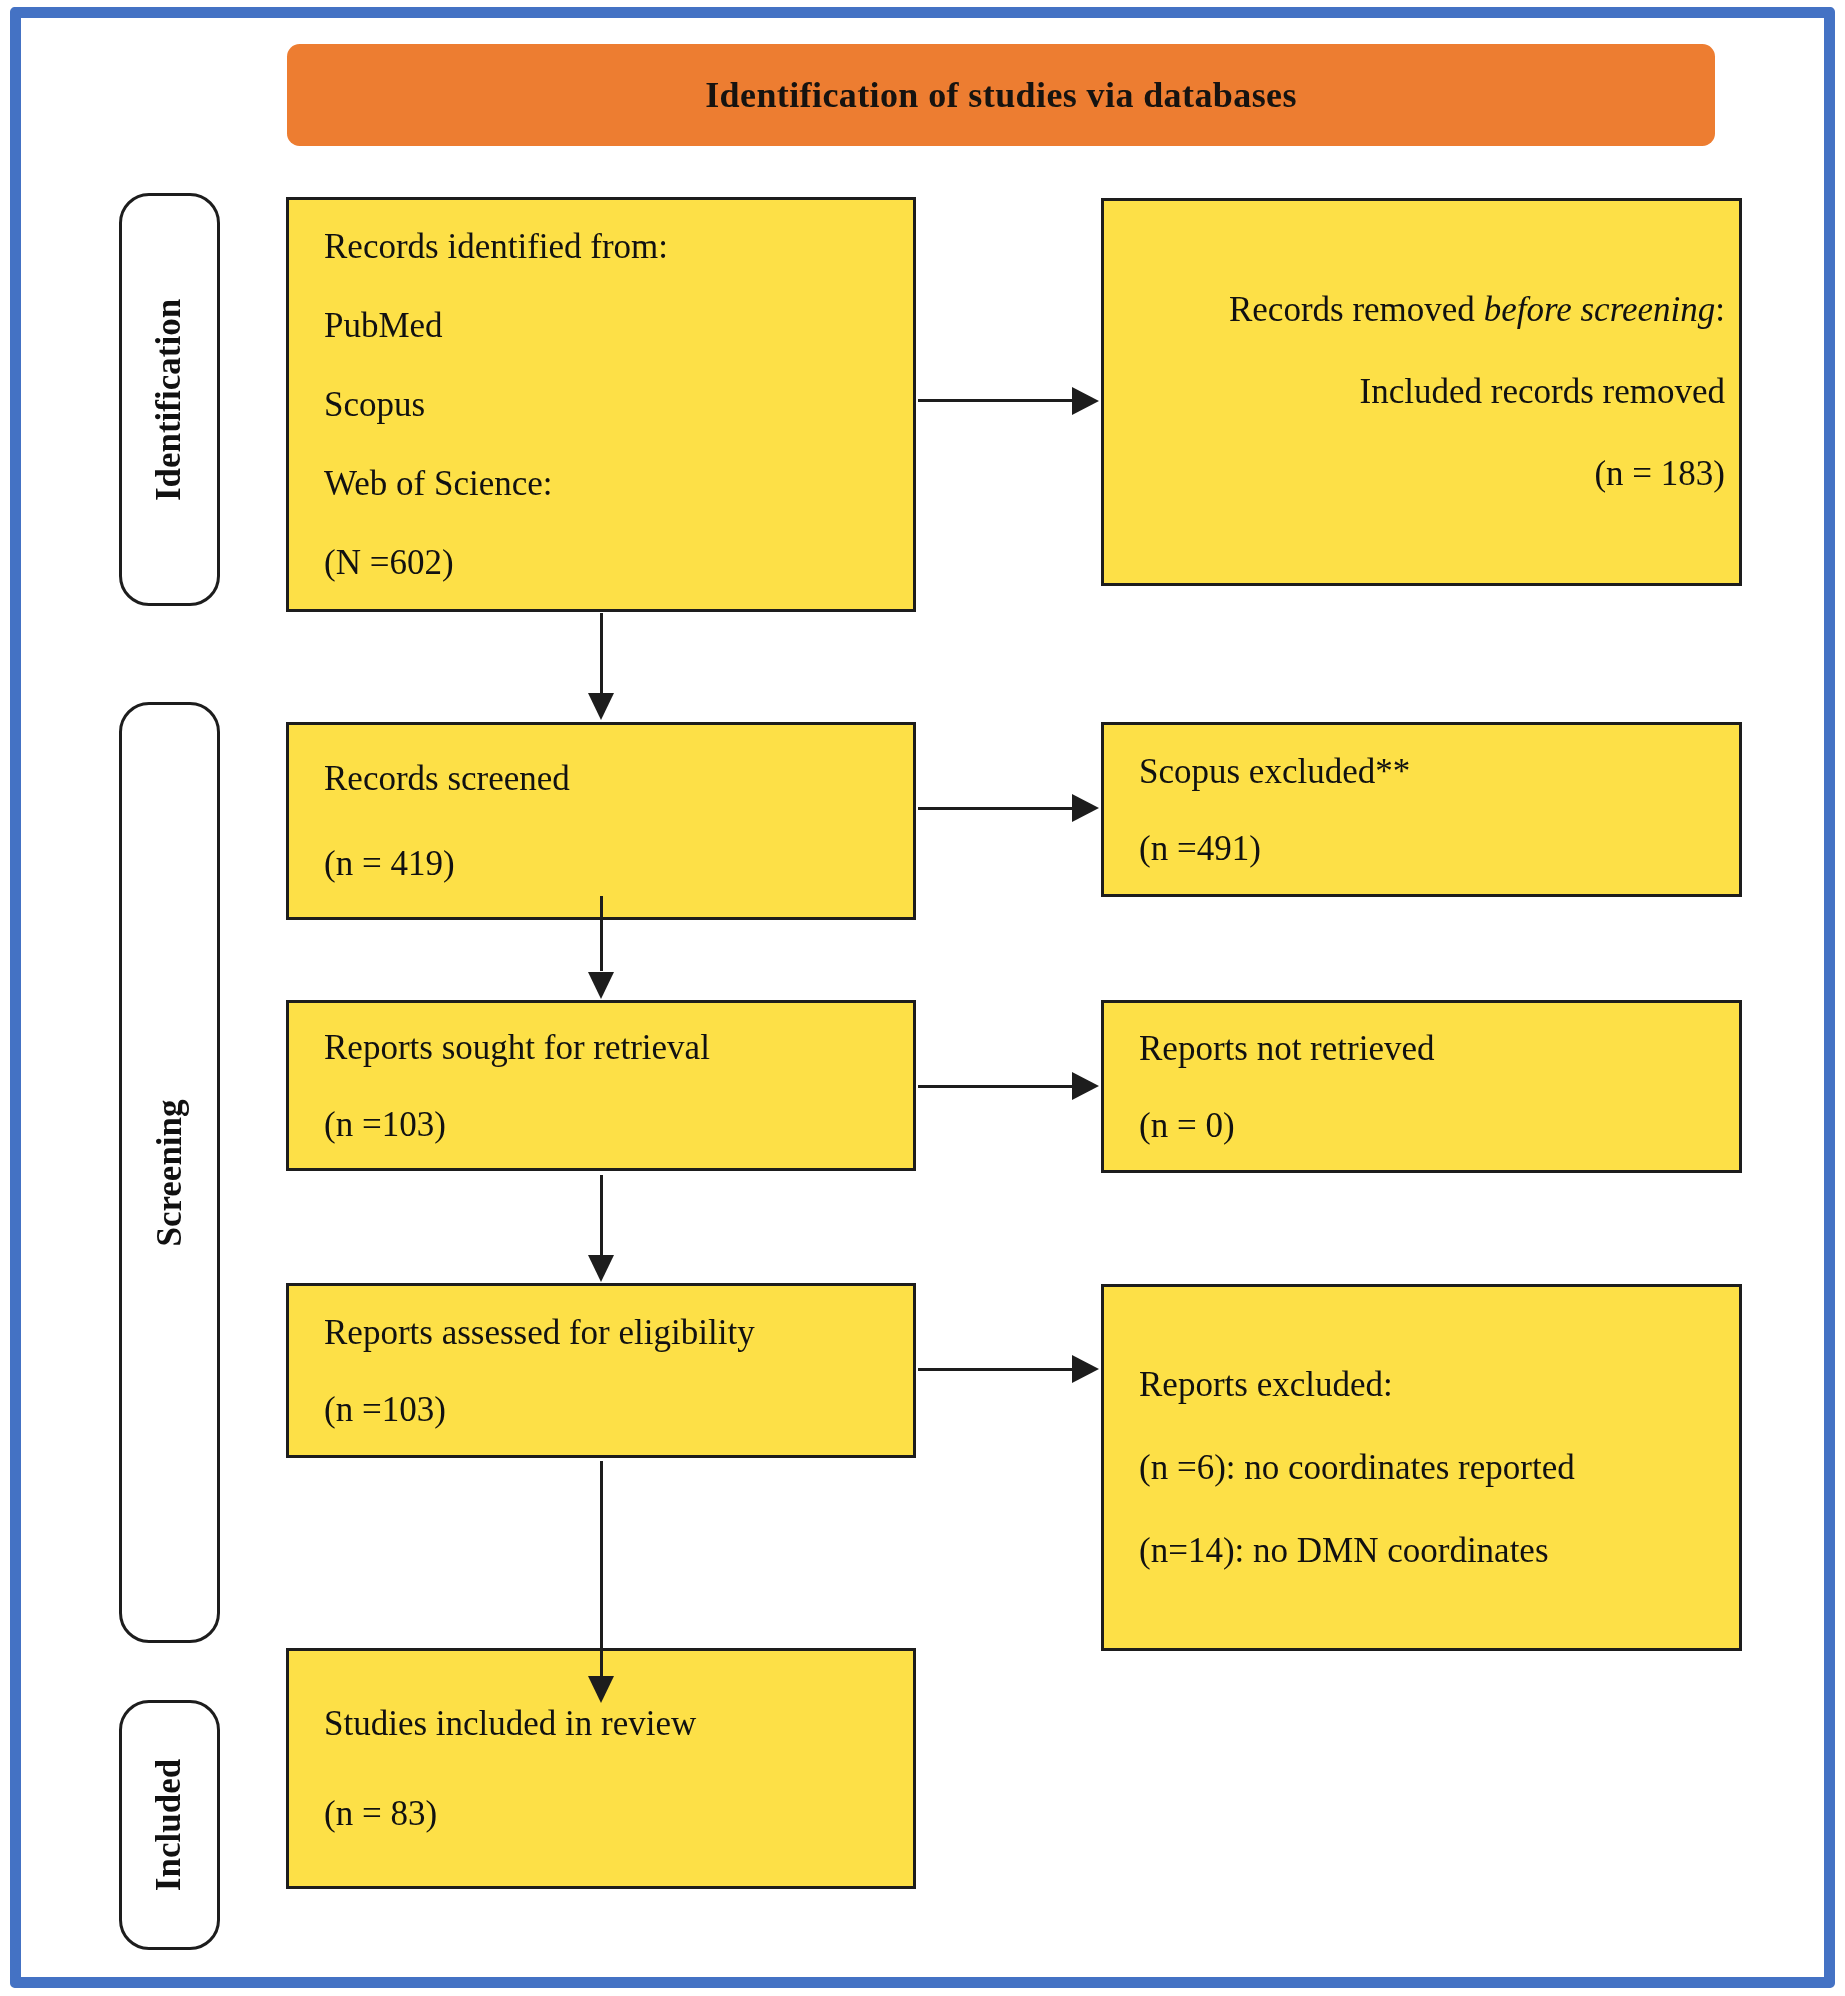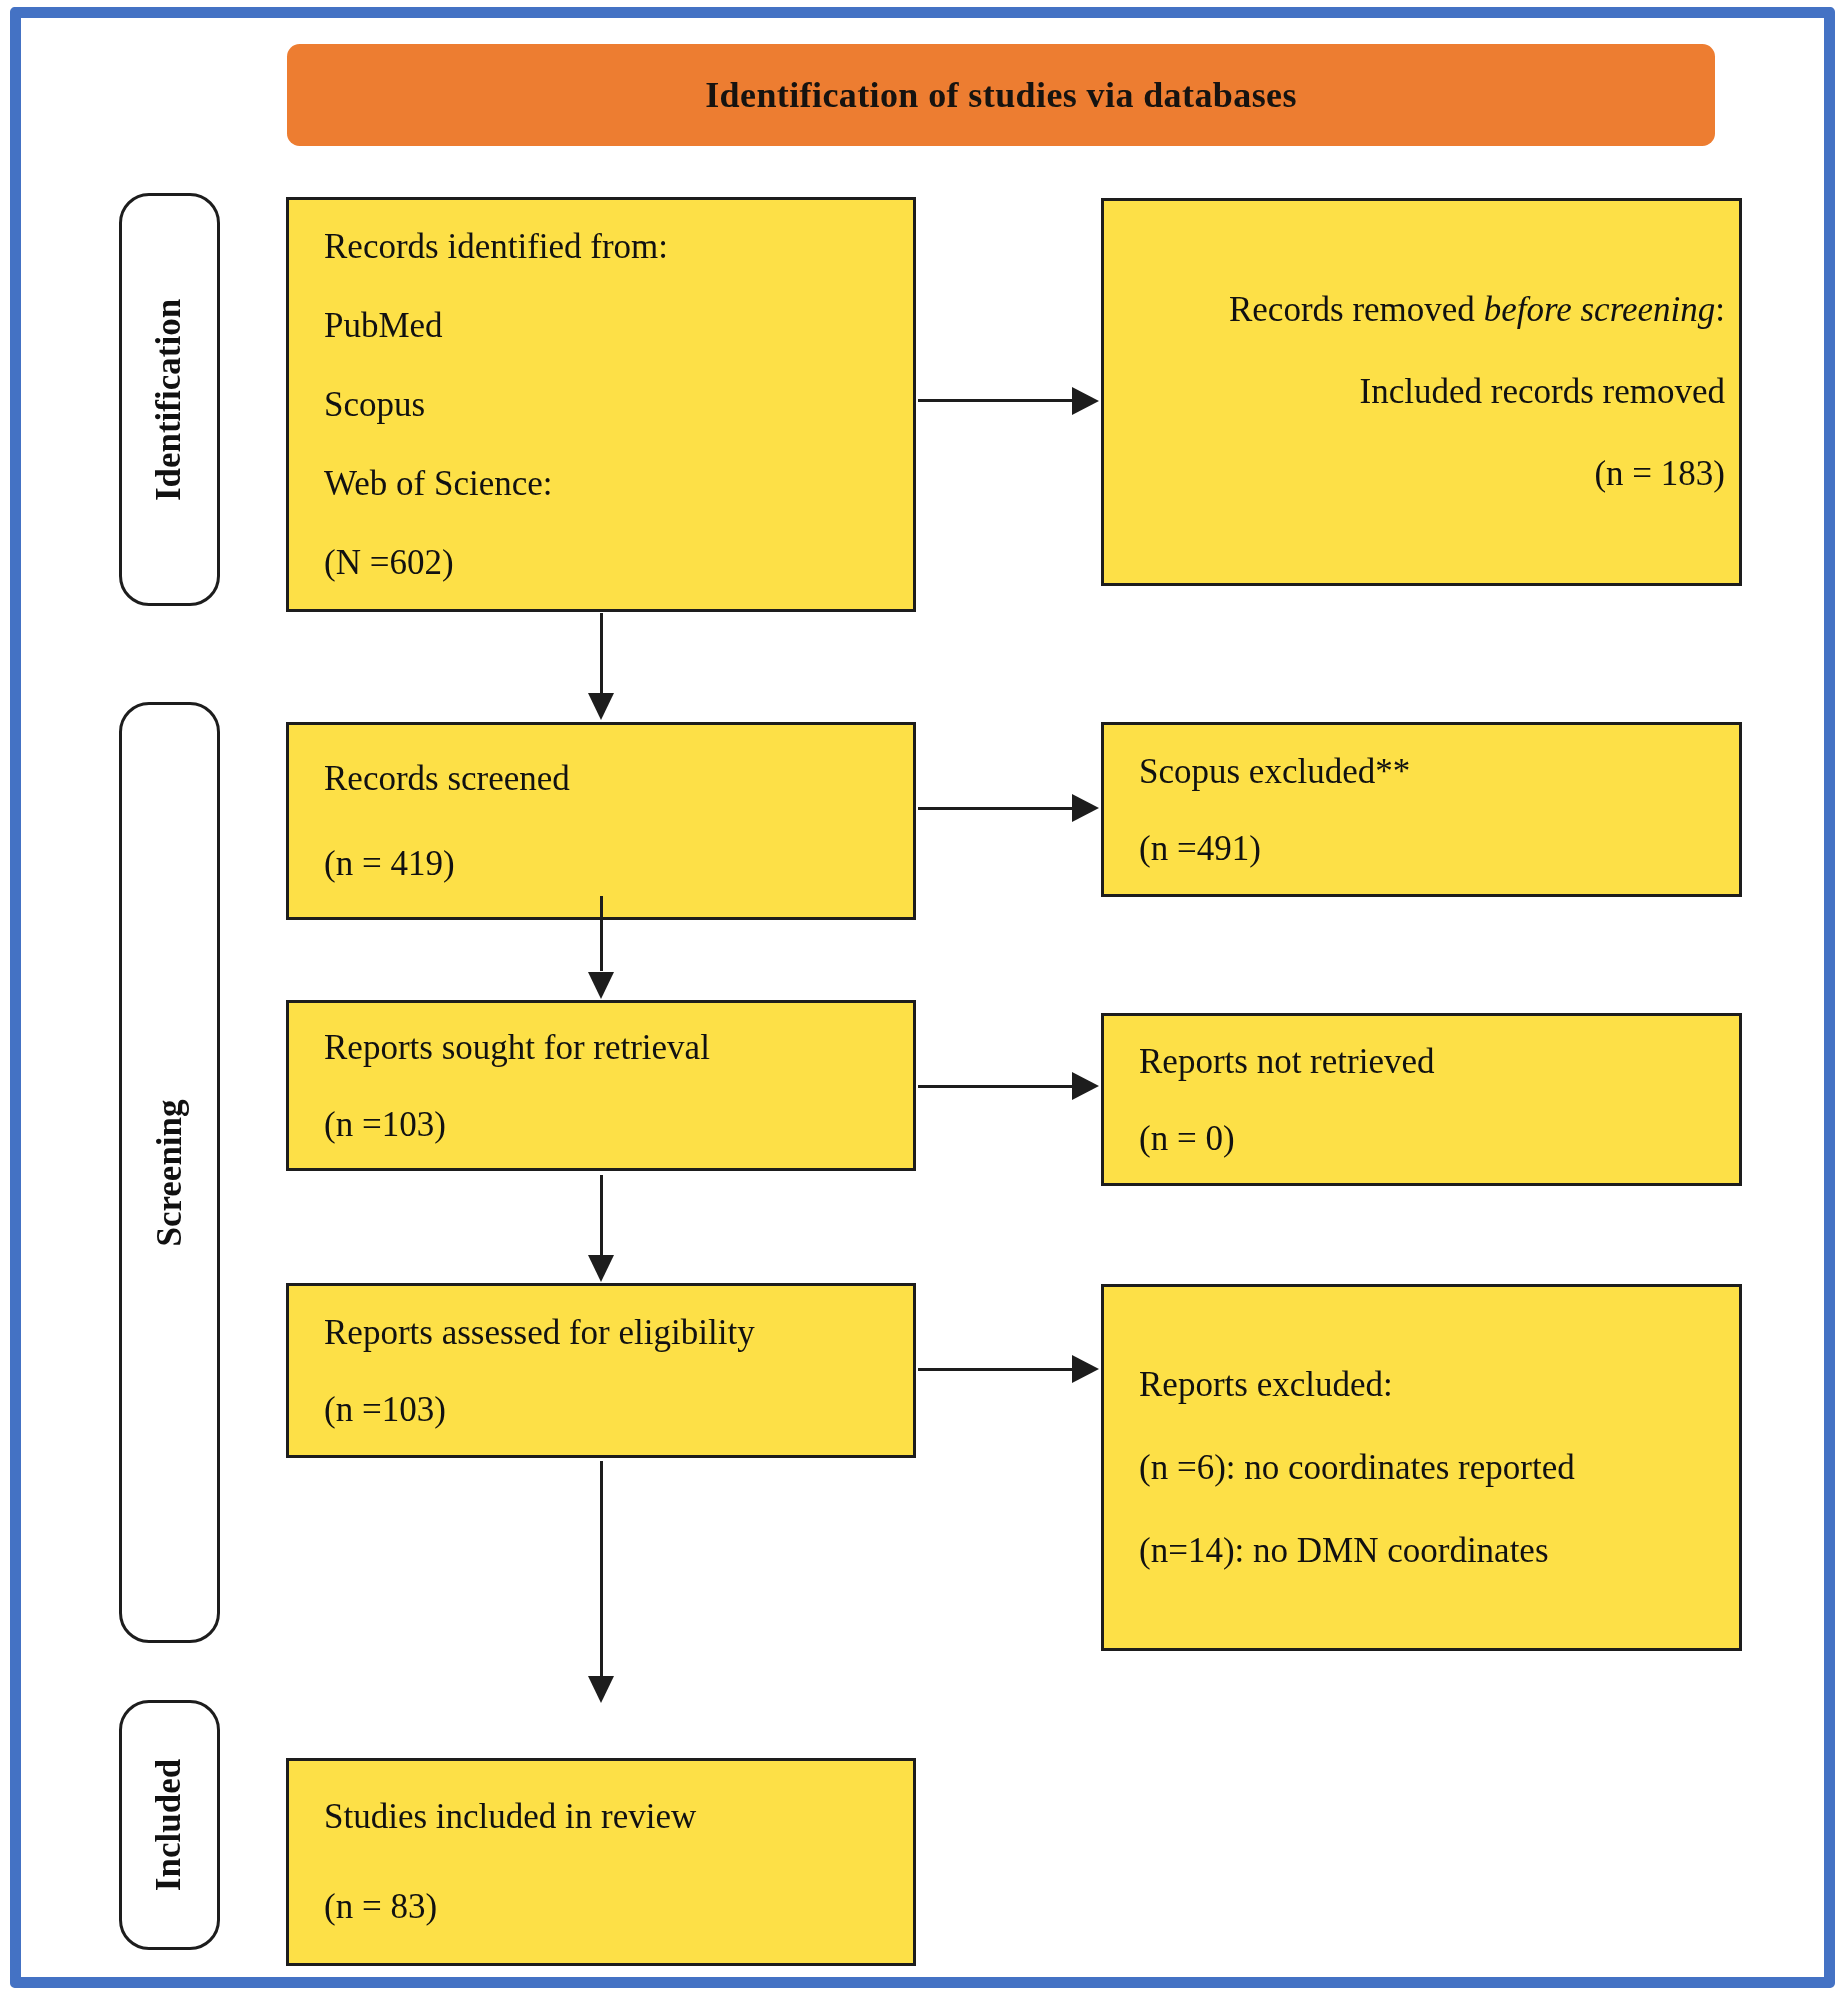--- a/index.html
+++ b/index.html
@@ -56,25 +56,25 @@
   .col-left  { left: 286px;  width: 630px; }
   .col-right { left: 1101px; width: 641px; }
 
   #box-records-identified { top: 197px;  height: 415px; }
   #box-records-identified .line { line-height: 79px; }
   #box-records-removed    { top: 198px;  height: 388px; text-align: right; }
   #box-records-removed .line { line-height: 82px; }
   #box-records-screened   { top: 722px;  height: 198px; gap: 8px; }
   #box-records-excluded   { top: 722px;  height: 175px; }
   #box-reports-sought     { top: 1000px; height: 171px; }
-  #box-reports-not-retrieved { top: 1000px; height: 173px; margin-top: 13px; }
+  #box-reports-not-retrieved { top: 1000px; height: 173px; }
   #box-reports-assessed   { top: 1283px; height: 175px; }
   #box-reports-excluded   { top: 1284px; height: 367px; }
   #box-reports-excluded .line { line-height: 83px; }
-  #box-studies-included   { top: 1758px; height: 208px; gap: 8px; }
+  #box-studies-included   { top: 1648px; height: 241px; gap: 8px; }
   #box-studies-included .line { line-height: 82px; }
   #box-records-screened .line, #box-records-excluded .line,
   #box-reports-sought .line, #box-reports-not-retrieved .line,
   #box-reports-assessed .line { line-height: 77px; }
 
   .box em { font-style: italic; }
 
   .vshaft {
     position: absolute; width: 3.1px; background: #1d1d1d; left: 600px;
   }

